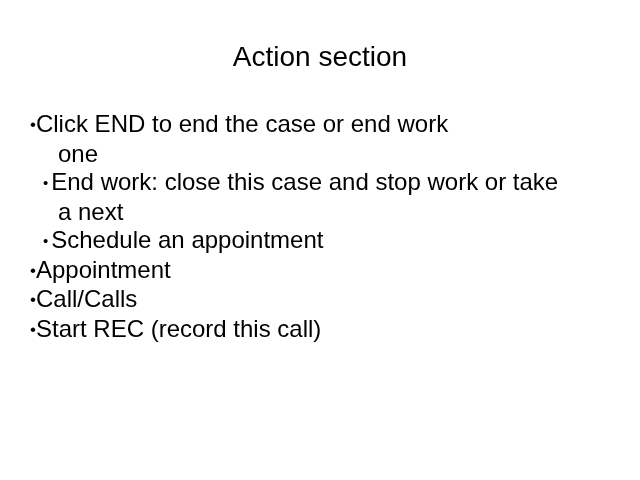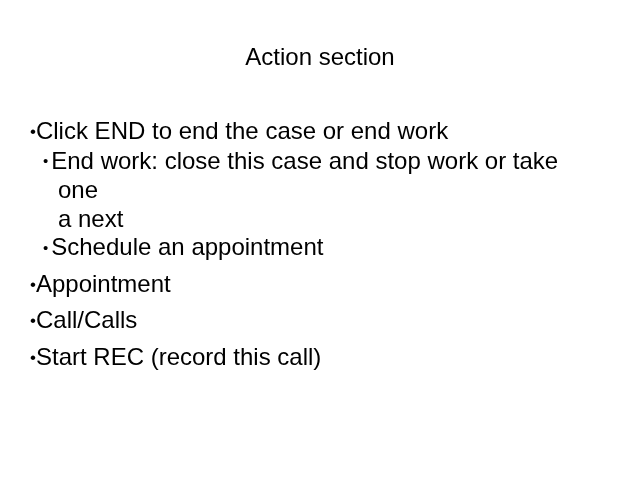--- a/index.html
+++ b/index.html
@@ -19,21 +19,21 @@
     width: 640px;
     height: 480px;
     background: #ffffff;
   }
   .slide-title {
     position: absolute;
     left: 0;
     top: 40px;
     width: 640px;
     text-align: center;
-    font-size: 24px;
+    font-size: 28px;
     line-height: 34px;
     font-weight: normal;
     color: #000000;
     letter-spacing: 0px;
     white-space: nowrap;
   }
   .body-block {
     position: absolute;
     left: 30px;
     top: 110px;
@@ -43,21 +43,20 @@
     display: block;
     font-size: 24px;
     line-height: 28.7px;
     color: #000000;
     white-space: nowrap;
   }
   
   .lvl1 {
     padding-left: 0px;
     text-indent: 0px;
-    margin-top: 7px;
   }
   .lvl1 .dot {
     font-size: 17px;
     vertical-align: 2px;
     letter-spacing: 0px;
   }
   
   .lvl2 {
     padding-left: 13px;
     text-indent: 0px;
@@ -81,22 +80,22 @@
 </head>
 <body>
 
 <div class="slide">
 
   <div class="slide-title">Action section</div>
 
   <div class="body-block">
 
   <div class="bullet-line lvl1"><span class="dot">•</span><span class="txt">Click END to end the case or end work</span></div>
+      <div class="bullet-line cont2"><span class="txt">one</span></div>
       <div class="bullet-line lvl2"><span class="dot">•</span><span class="txt">End work: close this case and stop work or take</span></div>
-      <div class="bullet-line cont2"><span class="txt">one</span></div>
       <div class="bullet-line cont2"><span class="txt">a next</span></div>
       <div class="bullet-line lvl2"><span class="dot">•</span><span class="txt">Schedule an appointment</span></div>
       <div class="bullet-line lvl1"><span class="dot">•</span><span class="txt">Appointment</span></div>
       <div class="bullet-line lvl1"><span class="dot">•</span><span class="txt">Call/Calls</span></div>
       <div class="bullet-line lvl1"><span class="dot">•</span><span class="txt">Start REC (record this call)</span></div>
     </div>
 
 </div>
 
 </body></html>

